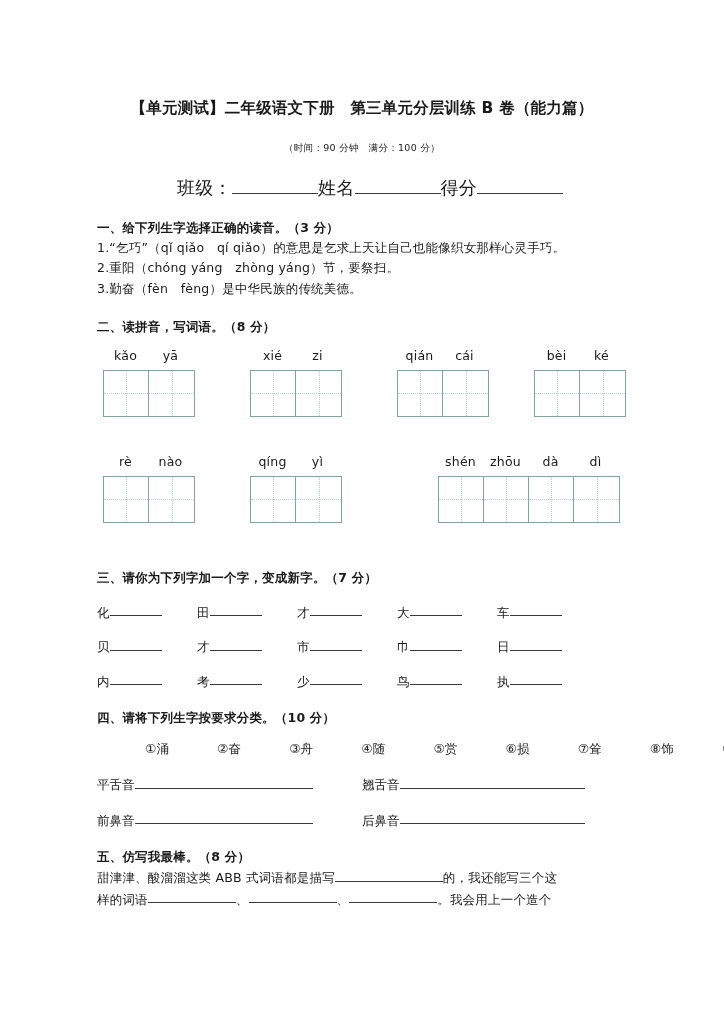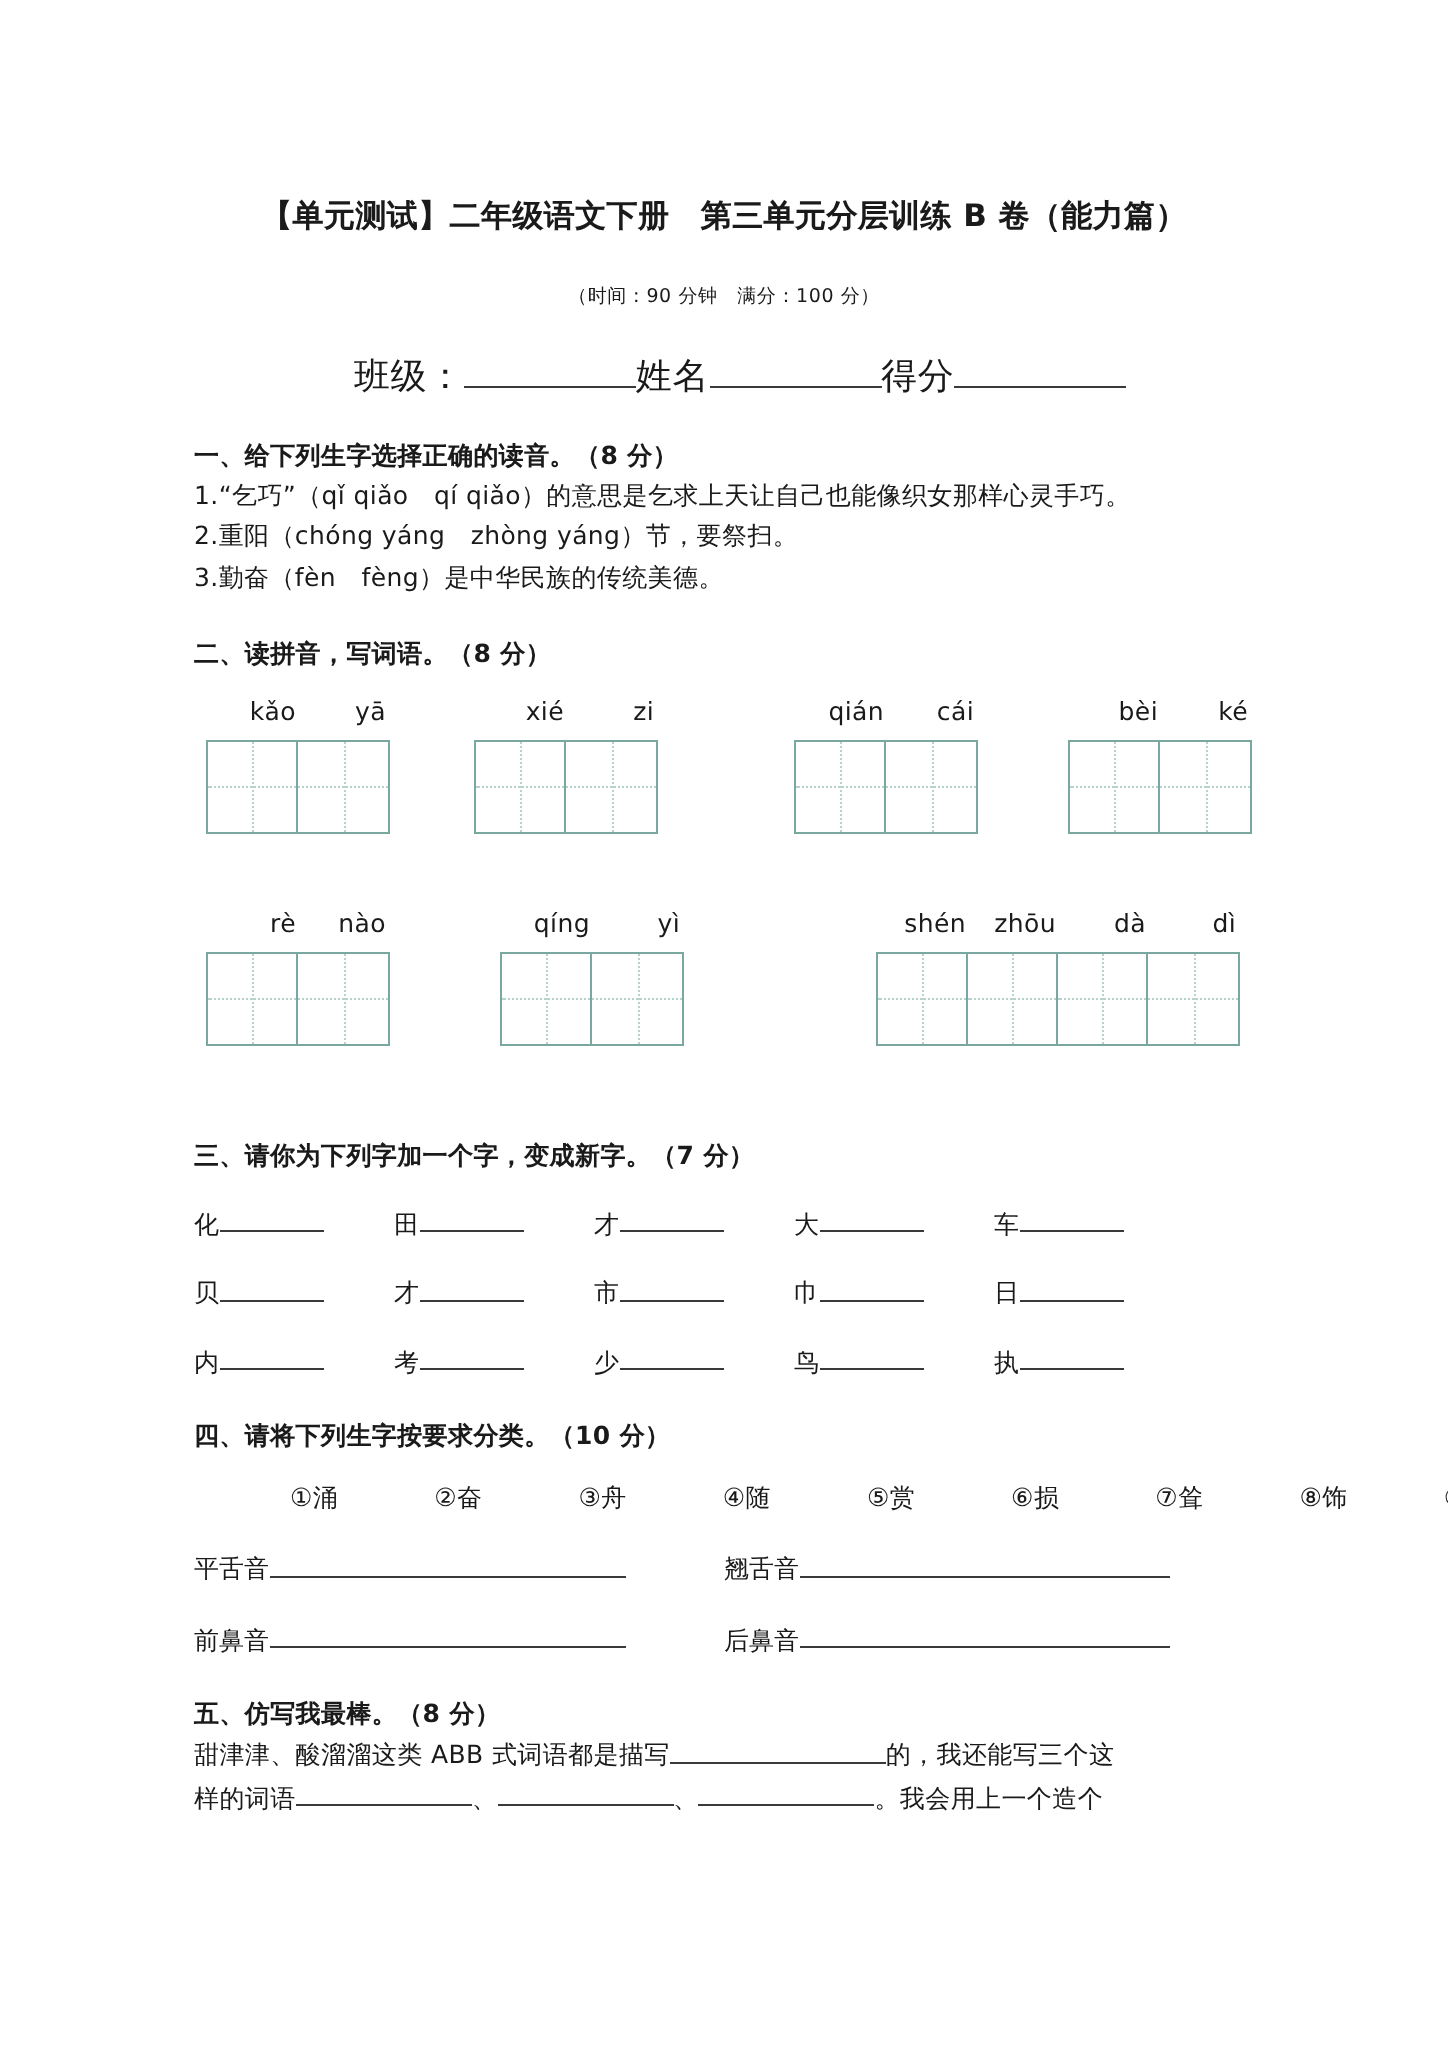--- a/index.html
+++ b/index.html
@@ -86,21 +86,21 @@
   }
   .grid-pinyin {
     font-size: 12.5px;
     height: 22px;
     white-space: nowrap;
     letter-spacing: 0.2px;
     display: flex;
   }
   .grid-pinyin span {
     width: 45px;
-    text-align: right;
+    text-align: center;
     display: inline-block;
   }
   .tzg {
     display: flex;
     border: 1.6px solid #7aa7a0;
     background: #fff;
     width: max-content;
   }
   .tzg .cell {
     width: 45px;
@@ -161,41 +161,41 @@
 <div class="page">
   <div class="content">
 
     <div class="doc-title">【单元测试】二年级语文下册　第三单元分层训练 B 卷（能力篇）</div>
     <div class="doc-subtitle">（时间：90 分钟　满分：100 分）</div>
 
     <div class="info-line">
       <span>班级：</span><span class="ul ul-blank" style="width:86px"></span><span>姓名</span><span class="ul ul-blank" style="width:86px"></span><span>得分</span><span class="ul ul-blank" style="width:86px"></span>
     </div>
 
-    <div class="sec-title">一、给下列生字选择正确的读音。（8 分）</div>
+    <div class="sec-title">一、给下列生字选择正确的读音。（3 分）</div>
     <div class="q-line">1.“乞巧”（qǐ qiǎo　qí qiǎo）的意思是乞求上天让自己也能像织女那样心灵手巧。</div>
     <div class="q-line">2.重阳（chóng yáng　zhòng yáng）节，要祭扫。</div>
     <div class="q-line">3.勤奋（fèn　fèng）是中华民族的传统美德。</div>
 
     <div class="sec-title">二、读拼音，写词语。（8 分）</div>
 
     <div class="grid-row">
 
       <div class="grid-group" style="left:6px">
         <div class="grid-pinyin">
           <span>kǎo</span>
           <span>yā</span>
         </div>
         <div class="tzg">
           <div class="cell"></div>
           <div class="cell"></div>
         </div>
       </div>
 
-      <div class="grid-group" style="left:140px">
+      <div class="grid-group" style="left:153px">
         <div class="grid-pinyin">
           <span>xié</span>
           <span>zi</span>
         </div>
         <div class="tzg">
           <div class="cell"></div>
           <div class="cell"></div>
         </div>
       </div>
 

